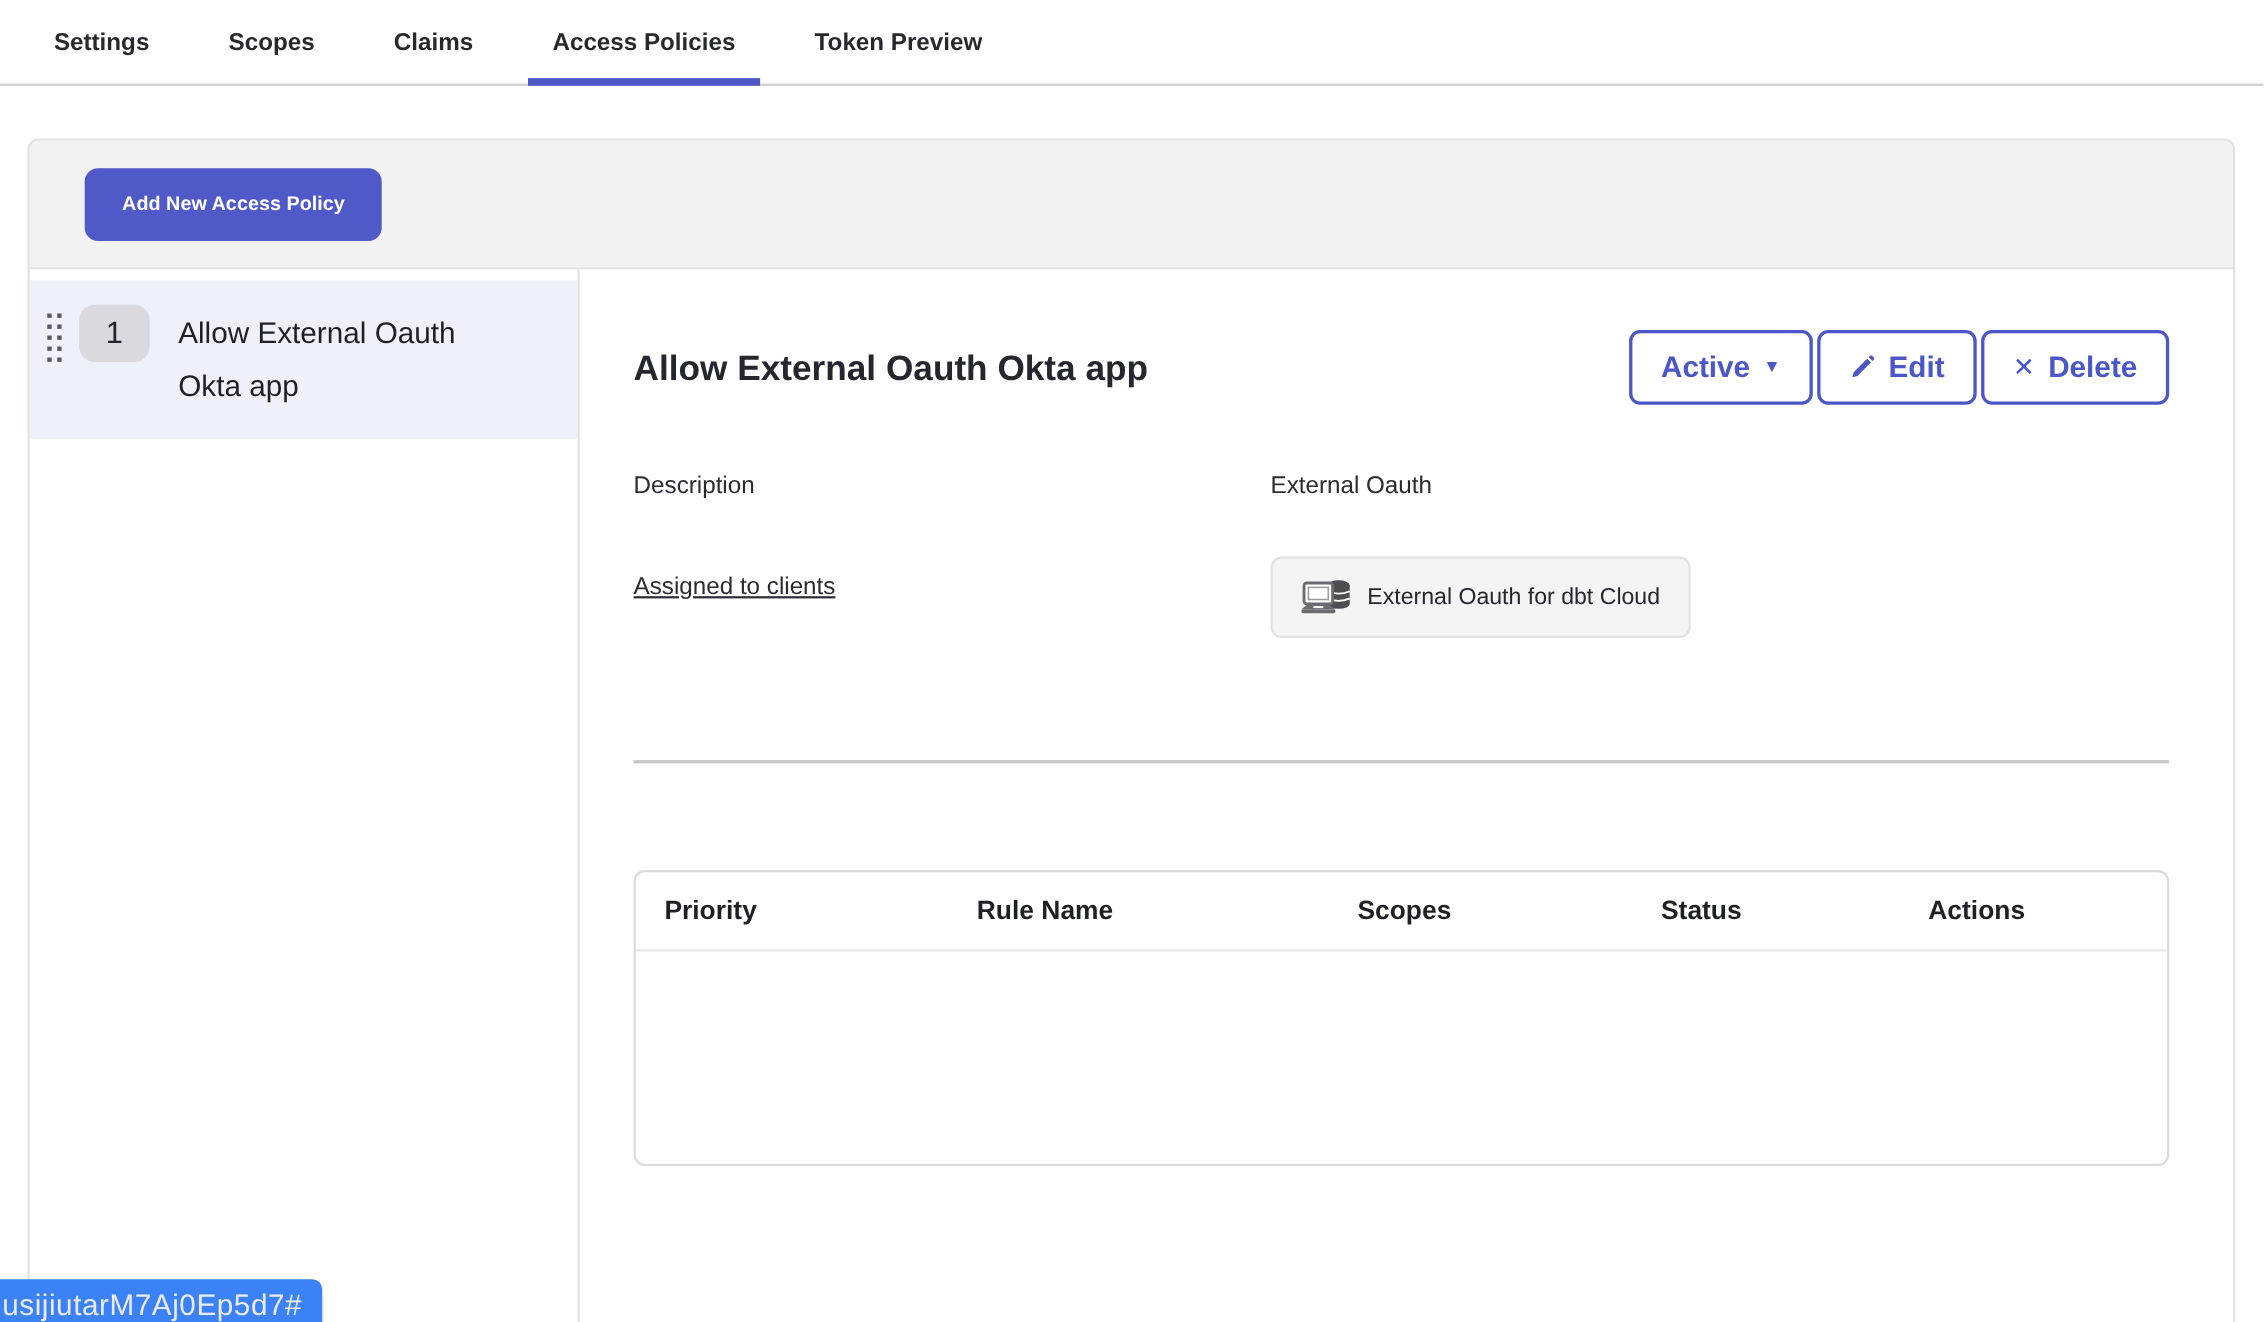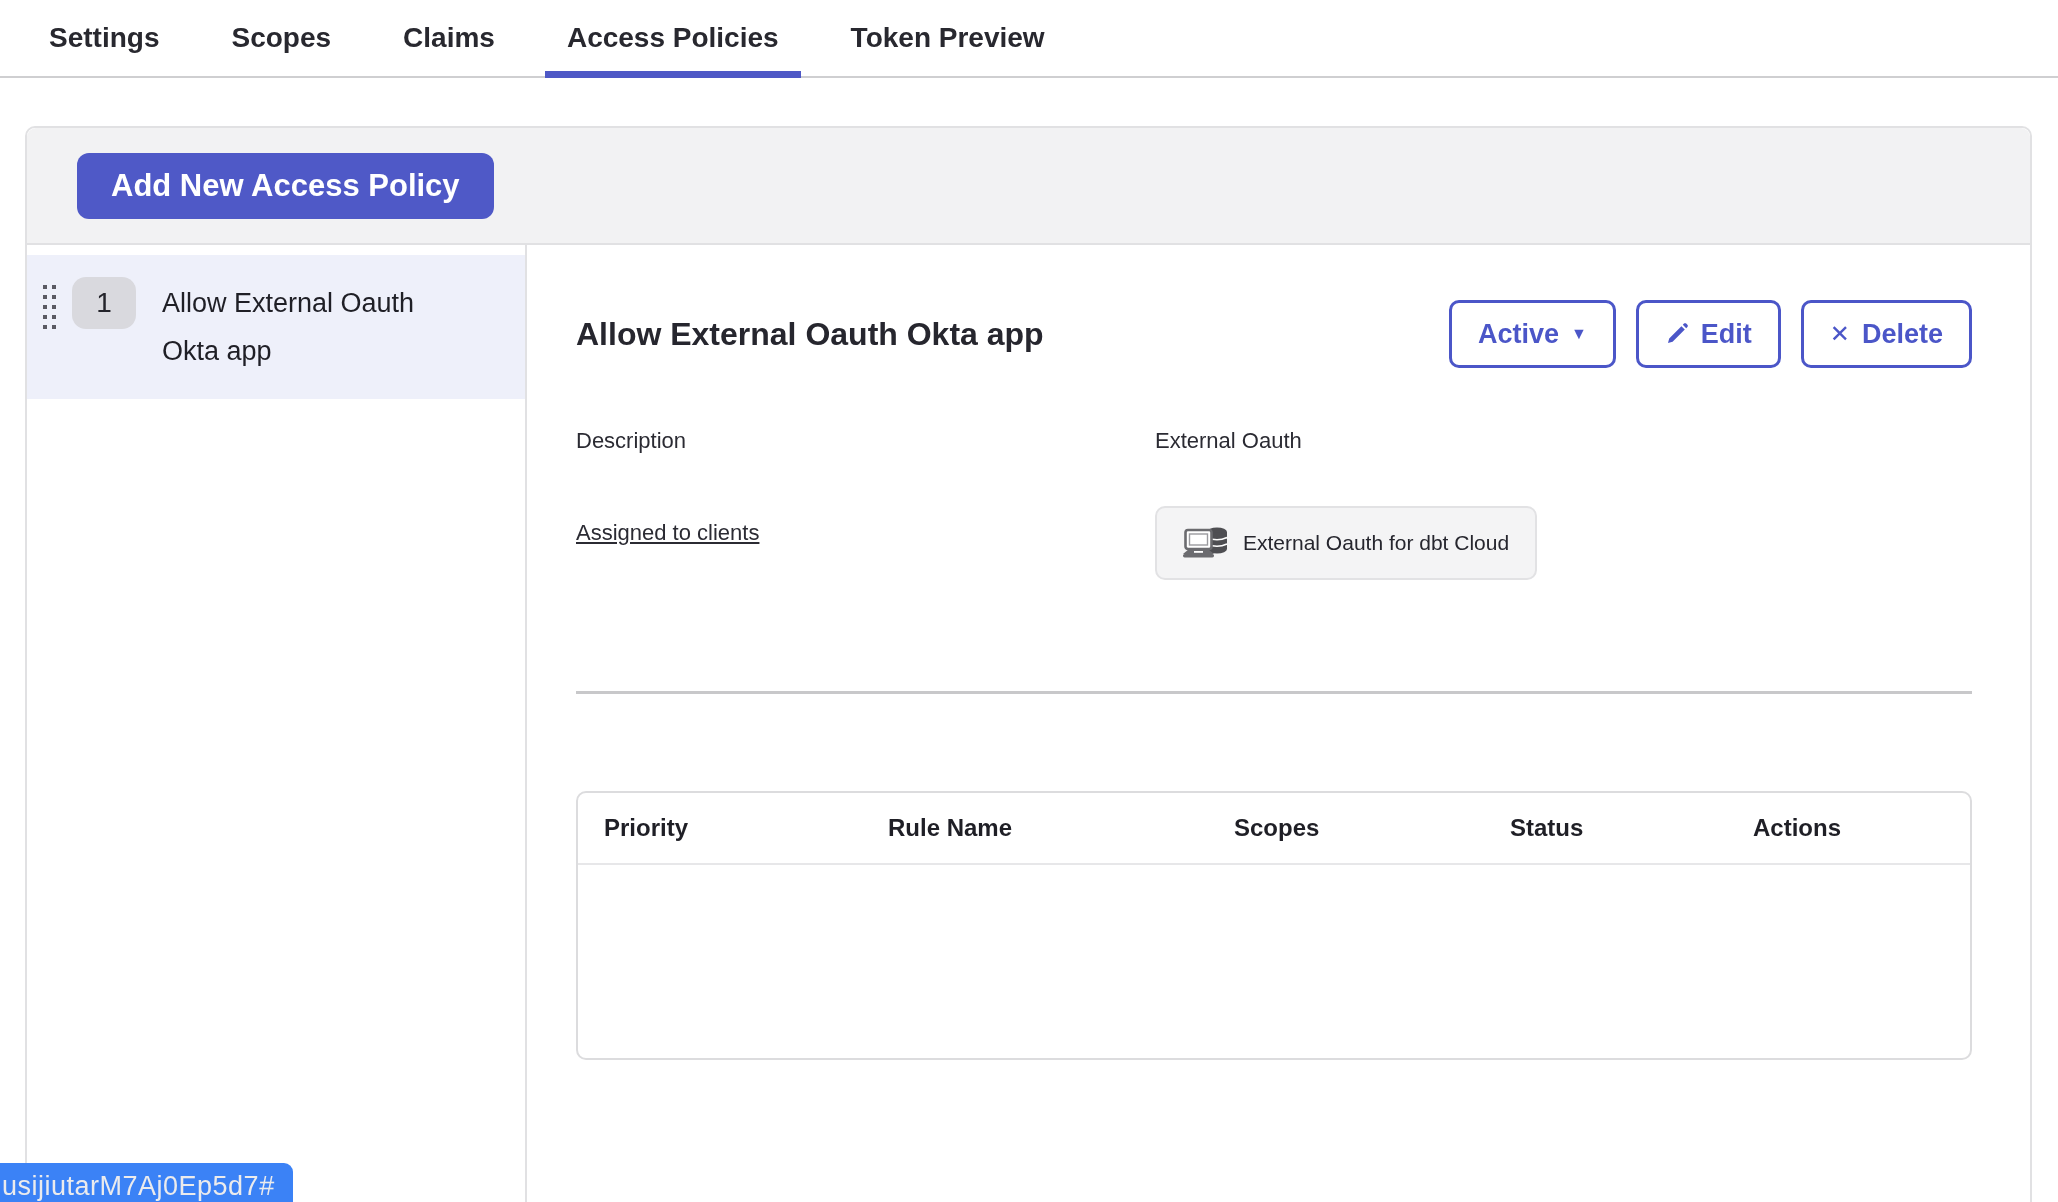--- a/index.html
+++ b/index.html
@@ -2,49 +2,49 @@
 <html><head>
 <meta charset="utf-8">
 <style>
   * { margin:0; padding:0; box-sizing:border-box; }
   html,body { width:2058px; height:1202px; background:#ffffff; overflow:hidden;
     font-family:"Liberation Sans", sans-serif; color:#24242b; }
 
   
   .tabbar { height:78px; border-bottom:2px solid #cfcfd1; display:flex; align-items:stretch; padding-left:27px; }
   .tab { display:flex; align-items:center; padding:0 22px; margin-right:28px; position:relative;
-    font-size:28px; font-weight:bold; color:#28282f; cursor:pointer; }
+    font-size:22px; font-weight:bold; color:#28282f; cursor:pointer; }
   .tab.active::after { content:""; position:absolute; left:0; right:0; bottom:-2px; height:7px; background:#4e58c6; }
 
   
   .panel { position:absolute; left:25px; top:126px; width:2007px; height:1120px;
     border:2px solid #e1e1e3; border-radius:10px 10px 0 0; background:#ffffff; }
   .panel-header { height:117px; background:#f2f2f3; border-bottom:2px solid #e1e1e3;
     border-radius:9px 9px 0 0; display:flex; align-items:center; }
   .btn-primary { background:#4f59c7; color:#ffffff; border:none; border-radius:12px;
-    font-family:"Liberation Sans", sans-serif; font-weight:bold; font-size:31px; cursor:pointer; }
+    font-family:"Liberation Sans", sans-serif; font-weight:bold; font-size:18px; cursor:pointer; }
   .add-policy { margin-left:50px; height:66px; padding:0 34px; }
 
   .panel-body { display:flex; height:calc(100% - 119px); }
 
   
   .sidebar { width:500px; border-right:2px solid #e1e1e3; padding-top:10px; }
   .policy-row { background:#eef0fa; min-height:144px; display:flex; align-items:flex-start;
     padding:22px 20px 22px 16px; cursor:pointer; }
   .drag-handle { margin-top:8px; margin-right:16px; display:grid; grid-template-columns:4px 4px; grid-gap:6px 5px; }
   .drag-handle i { width:4px; height:4px; background:#5a5a63; display:block; }
   .prio-badge { min-width:64px; height:52px; background:#d9d9de; border-radius:14px;
     display:flex; align-items:center; justify-content:center; font-size:28px; color:#24242b; }
   .policy-name { margin-left:26px; margin-top:2px; font-size:27px; line-height:48px; color:#1f1f26; max-width:300px; }
 
   
   .main { flex:1; padding:0 58px 0 49px; }
   .title-row { margin-top:55px; display:flex; align-items:center; justify-content:space-between; }
   .detail-title { font-size:32px; font-weight:bold; color:#26262e; }
-  .btn-group { display:flex; gap:20px; }
+  .btn-group { display:flex; gap:4px; }
   .btn-outline { height:68px; padding:0 26px; background:#ffffff; border:3px solid #4b56c8; border-radius:10px;
     color:#4b56c8; font-family:"Liberation Sans", sans-serif; font-weight:bold; font-size:27px;
     display:flex; align-items:center; gap:12px; cursor:pointer; }
   .caret { font-size:16px; }
   .x-glyph { font-size:24px; font-weight:normal; }
 
   .fields { display:grid; grid-template-columns:579px 1fr; margin-top:60px; row-gap:0; }
   .field-label, .field-value { font-size:22px; color:#2b2b33; }
   .row2 { margin-top:52px; }
   .row2 .field-label { padding-top:14px;text-decoration:underline; }

